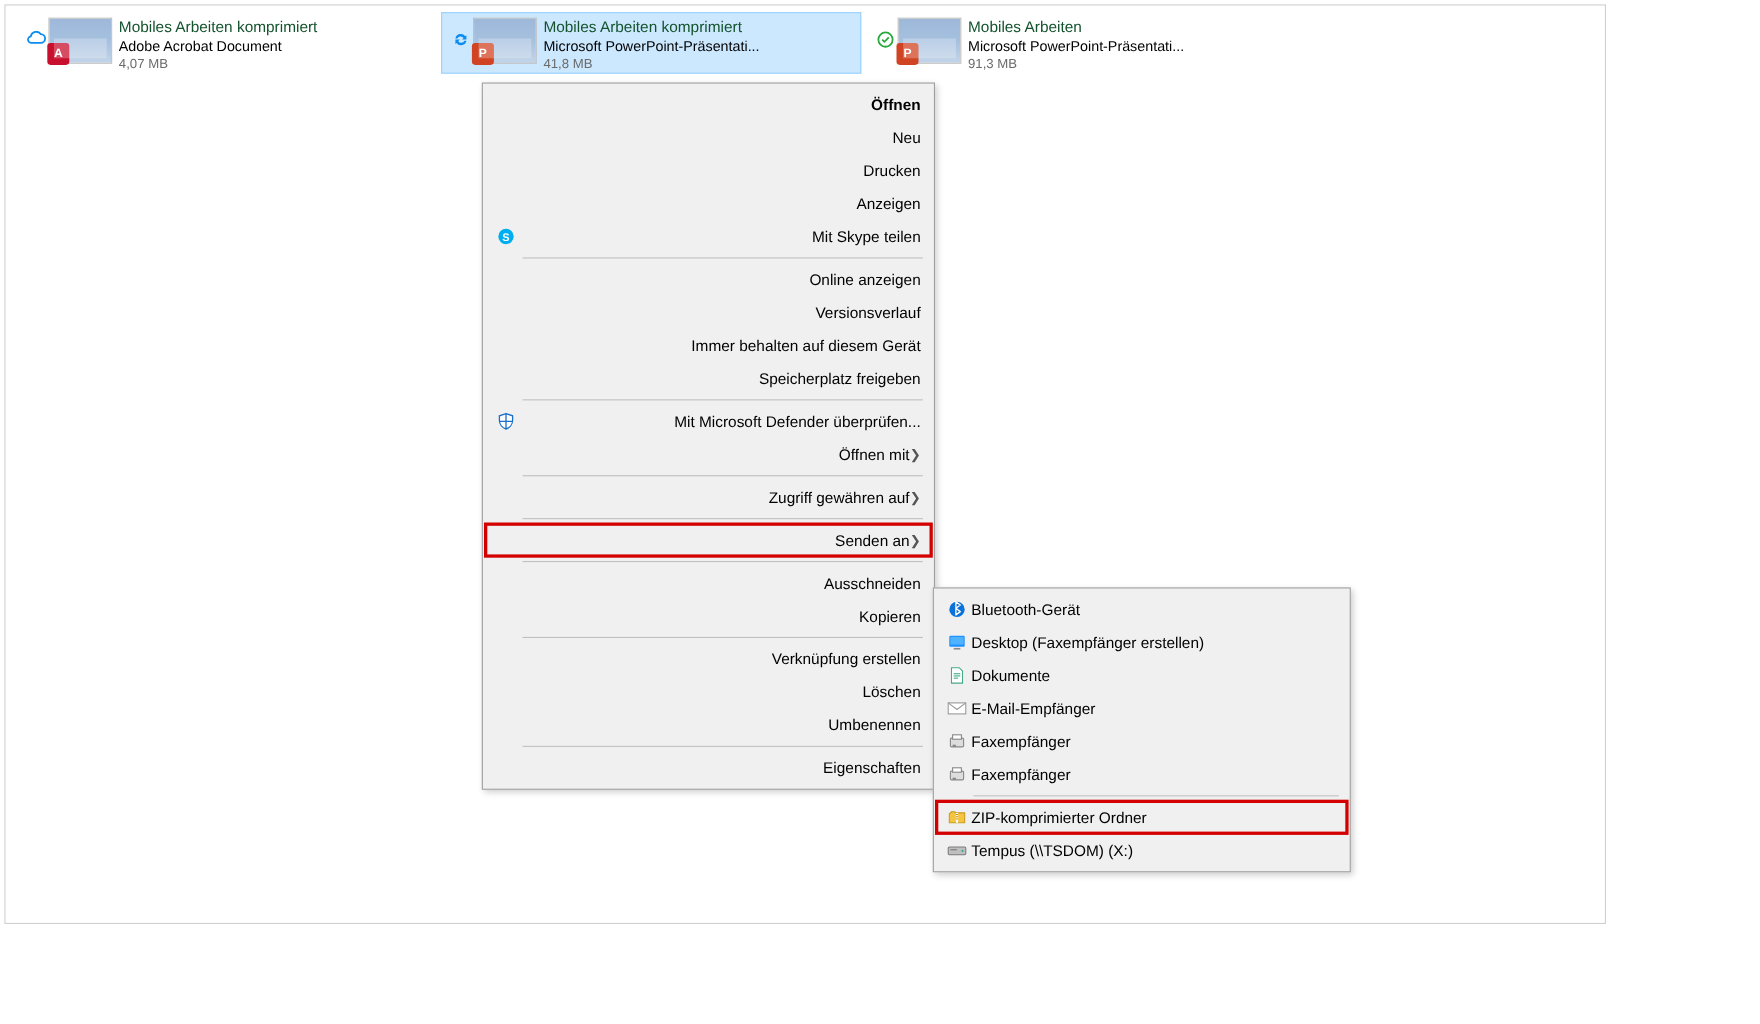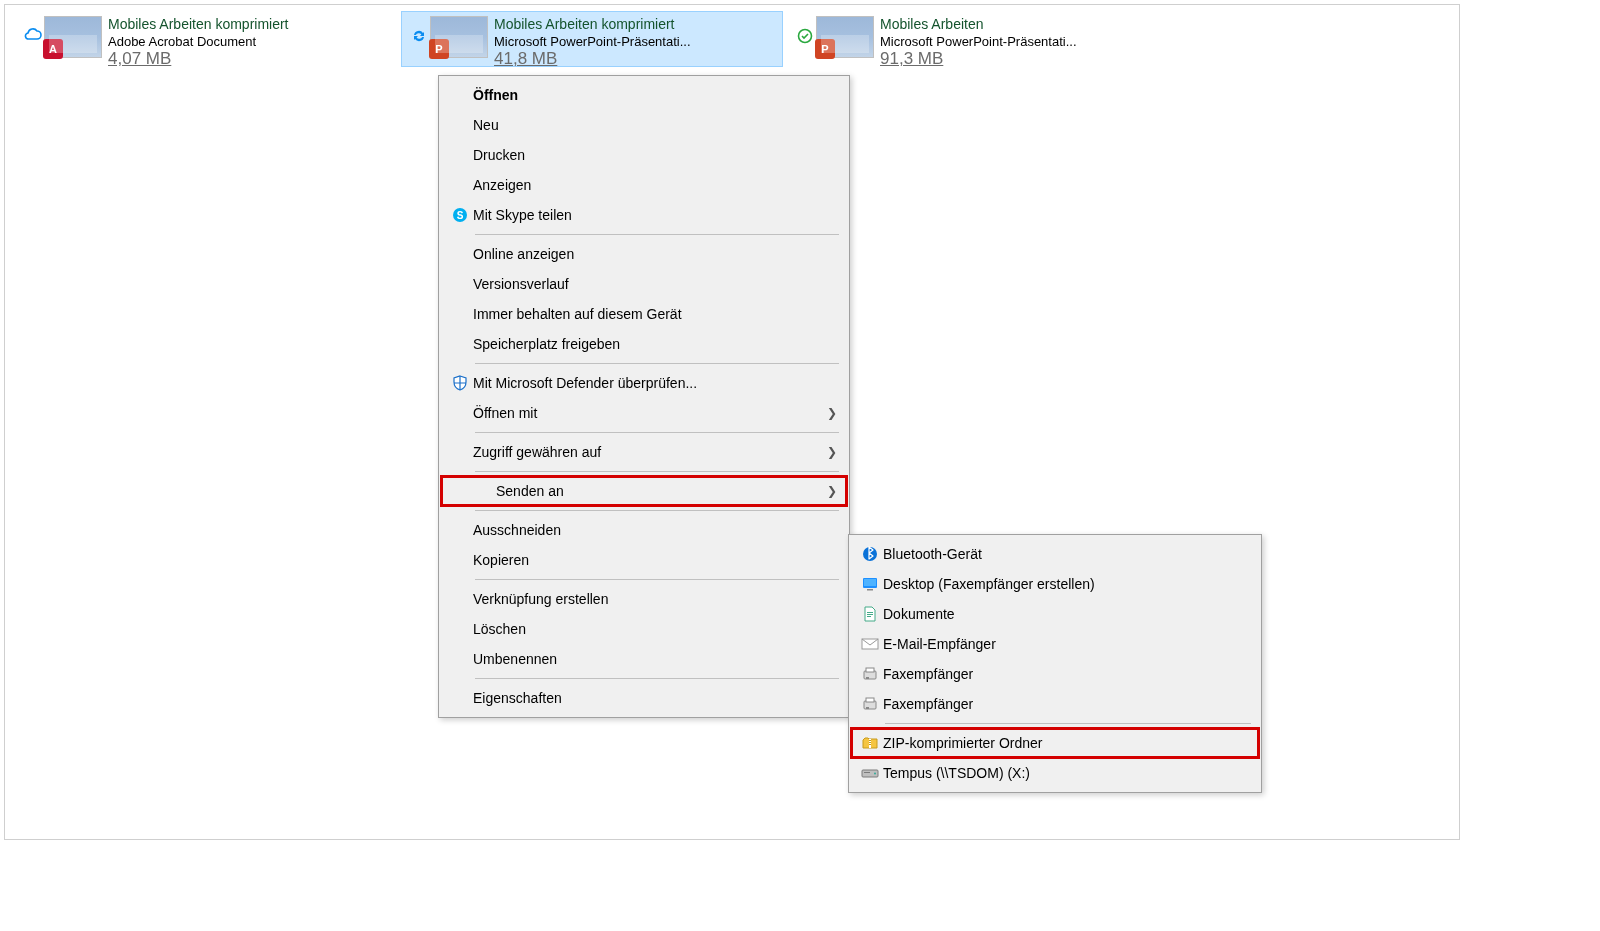--- a/index.html
+++ b/index.html
@@ -63,38 +63,39 @@
     width: 20px; height: 20px;
     border-radius: 3px;
     display: flex; align-items: center; justify-content: center;
     font-size: 11px; font-weight: bold; color: #fff;
   }
   .badge-pdf { background: #c8102e; }
   .badge-ppt { background: #d04423; }
   .file-text { flex: 1; line-height: 17px; padding-top: 0px; min-width: 0; }
   .file-name { color: #14532d; white-space: nowrap; overflow: hidden; text-overflow: ellipsis; }
   .file-type { color: #000000; font-size: 13px; white-space: nowrap; overflow: hidden; text-overflow: ellipsis; }
-  .file-size { color: #6b6b6b; font-size: 17px; text-decoration: underline; }
+  .file-size { color: #6b6b6b; font-size: 12px; }
 
   
   .context-menu {
     position: absolute;
     top: 75px; left: 438px;
     width: 412px;
     background: #f0f0f0;
     border: 1px solid #a0a0a0;
     box-shadow: 2px 2px 6px rgba(0,0,0,.2);
     padding: 4px 2px;
   }
   .menu-item {
     display: flex;
     align-items: center;
     height: 30px;
     padding: 0 10px 0 6px;
     position: relative;
+    text-align: right;
   }
   .mi-icon {
     width: 26px; height: 20px;
     display: flex; align-items: center; justify-content: center;
   }
   .mi-label { flex: 1; white-space: nowrap; }
   .mi-arrow { color: #555; font-size: 12px; }
   .menu-sep {
     height: 1px;
     background: #c0c0c0;
@@ -107,21 +108,21 @@
     outline: 3px solid #d40000;
     outline-offset: -2px;
     z-index: 5;
     padding-left: 29px;
   }
 
   
   .submenu {
     position: absolute;
     top: 534px; left: 848px;
-    width: 414px;
+    width: 380px;
     background: #f0f0f0;
     border: 1px solid #a0a0a0;
     box-shadow: 2px 2px 6px rgba(0,0,0,.2);
     padding: 4px 2px;
   }
   .sub-item {
     display: flex; align-items: center;
     height: 30px; padding: 0 10px 0 6px;
   }
   .sub-icon { width: 26px; display: flex; align-items: center; justify-content: center; }

